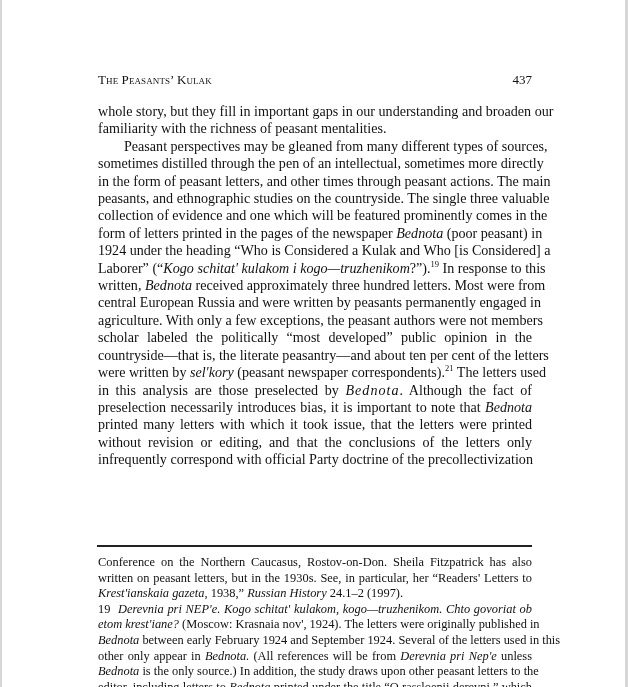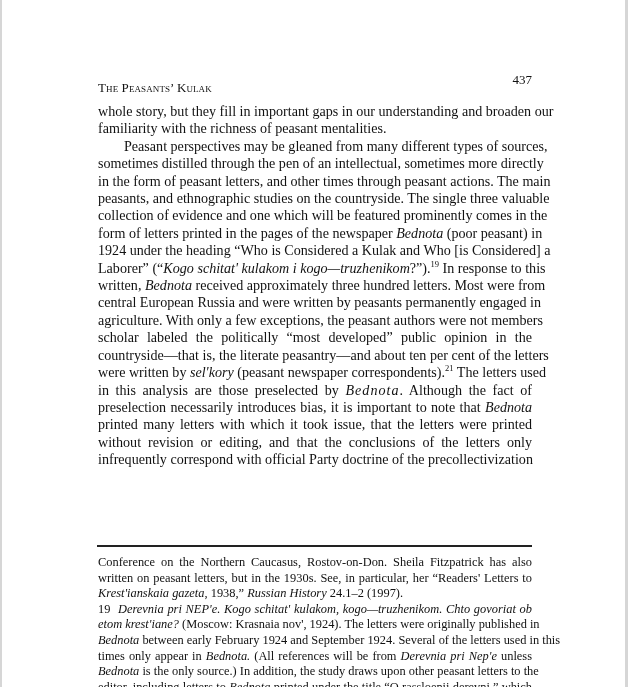--- a/index.html
+++ b/index.html
@@ -32,21 +32,21 @@
       left: 98px;
       top: 70px;
       width: 434px;
       height: 20px;
       font-size: 13px;
       line-height: 20px;
     }
     .running-title {
       position: absolute;
       left: 0;
-      top: 8px;
+      top: 0;
       font-variant: small-caps;
       letter-spacing: 0.1px;
       text-align: center;
     }
     .page-number {
       position: absolute;
       right: 0;
       top: 0;
     }
     .body-text {
@@ -142,17 +142,17 @@
 <div class="footnotes">
   <div>
     <span class="line">Conference on the Northern Caucasus, Rostov-on-Don. Sheila Fitzpatrick has also</span>
     <span class="line">written on peasant letters, but in the 1930s. See, in particular, her “Readers' Letters to</span>
     <span class="line last"><i>Krest'ianskaia gazeta</i><span>, 1938,” </span><i>Russian History</i><span> 24.1–2 (1997).</span></span>
   </div>
   <div>
     <span class="line"><span class="fn-num">19</span><i>Derevnia pri NEP'e. Kogo schitat' kulakom, kogo—truzhenikom. Chto govoriat ob</i></span>
     <span class="line"><i>etom krest'iane?</i><span> (Moscow: Krasnaia nov', 1924). The letters were originally published in</span></span>
     <span class="line"><i>Bednota</i><span> between early February 1924 and September 1924. Several of the letters used in this</span></span>
-    <span class="line"><span>times only appear in </span><i>Bednota.</i><span> (All references will be from </span><i>Derevnia pri Nep'e</i><span> unless</span></span>
+    <span class="line"><span>other only appear in </span><i>Bednota.</i><span> (All references will be from </span><i>Derevnia pri Nep'e</i><span> unless</span></span>
     <span class="line"><i>Bednota</i><span> is the only source.) In addition, the study draws upon other peasant letters to the</span></span>
     <span class="line"><span>editor, including letters to </span><i>Bednota</i><span> printed under the title “O rassloenii derevni,” which</span></span>
   </div>
 </div>
 
 </body></html>

